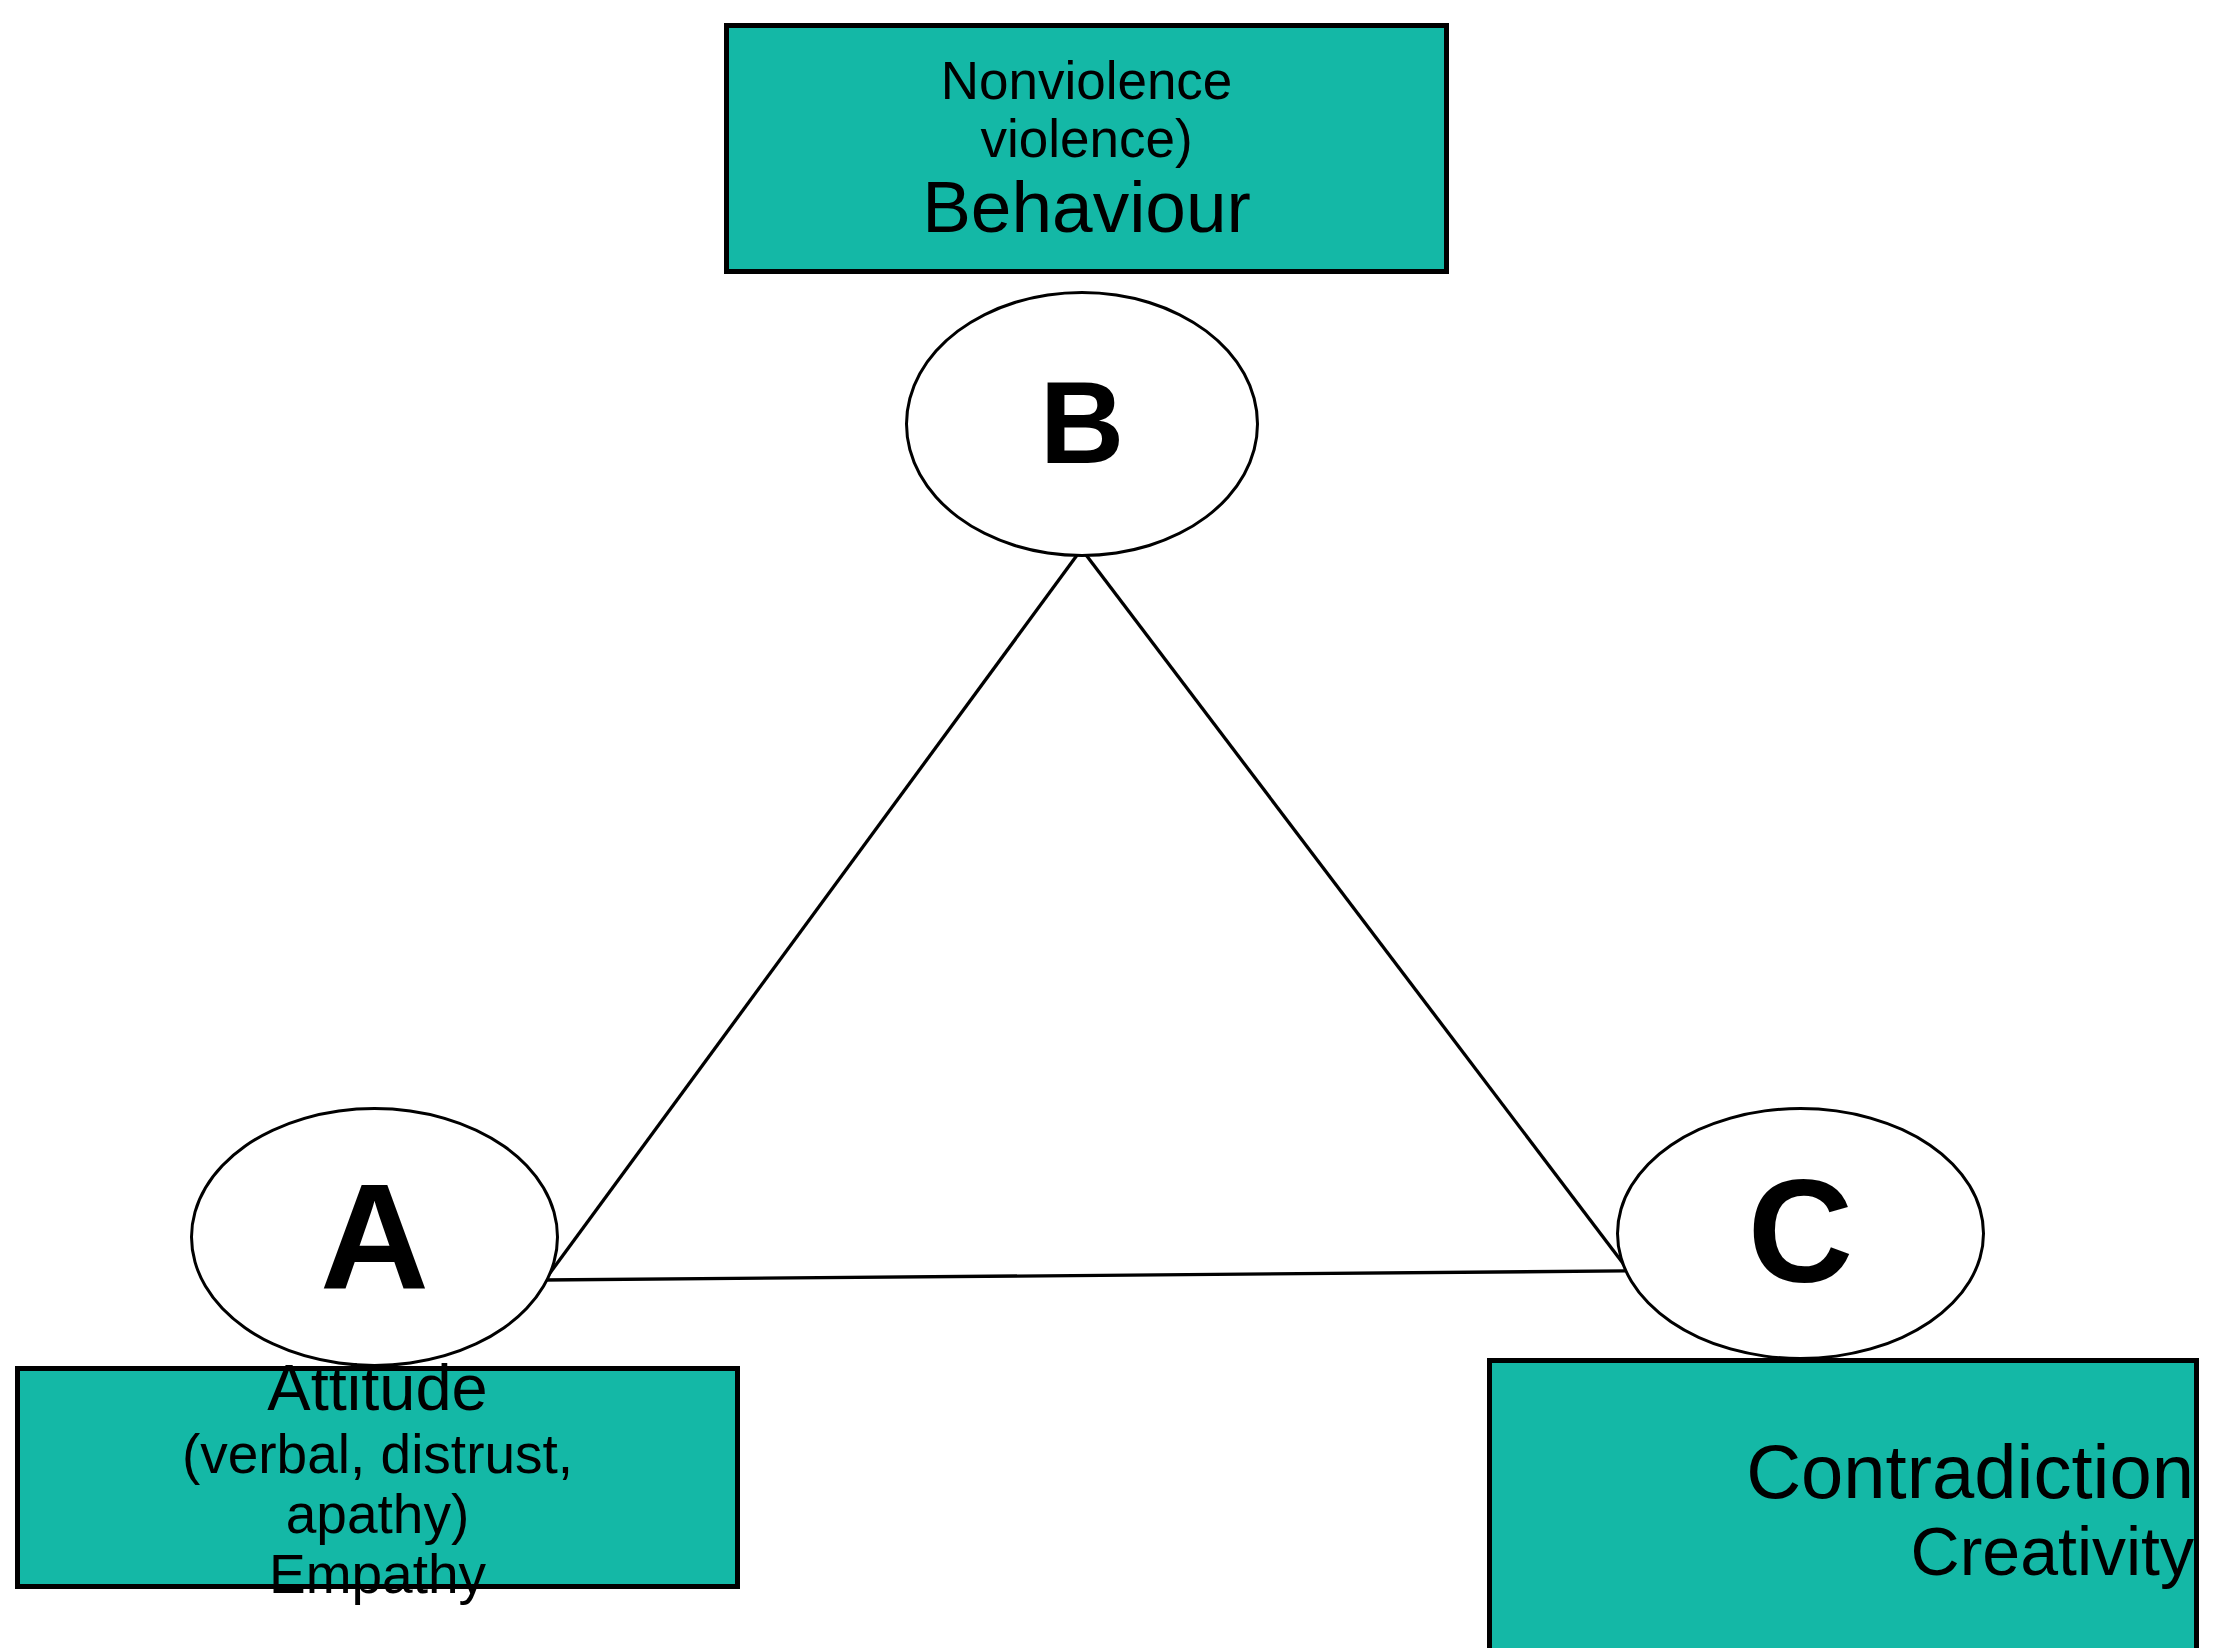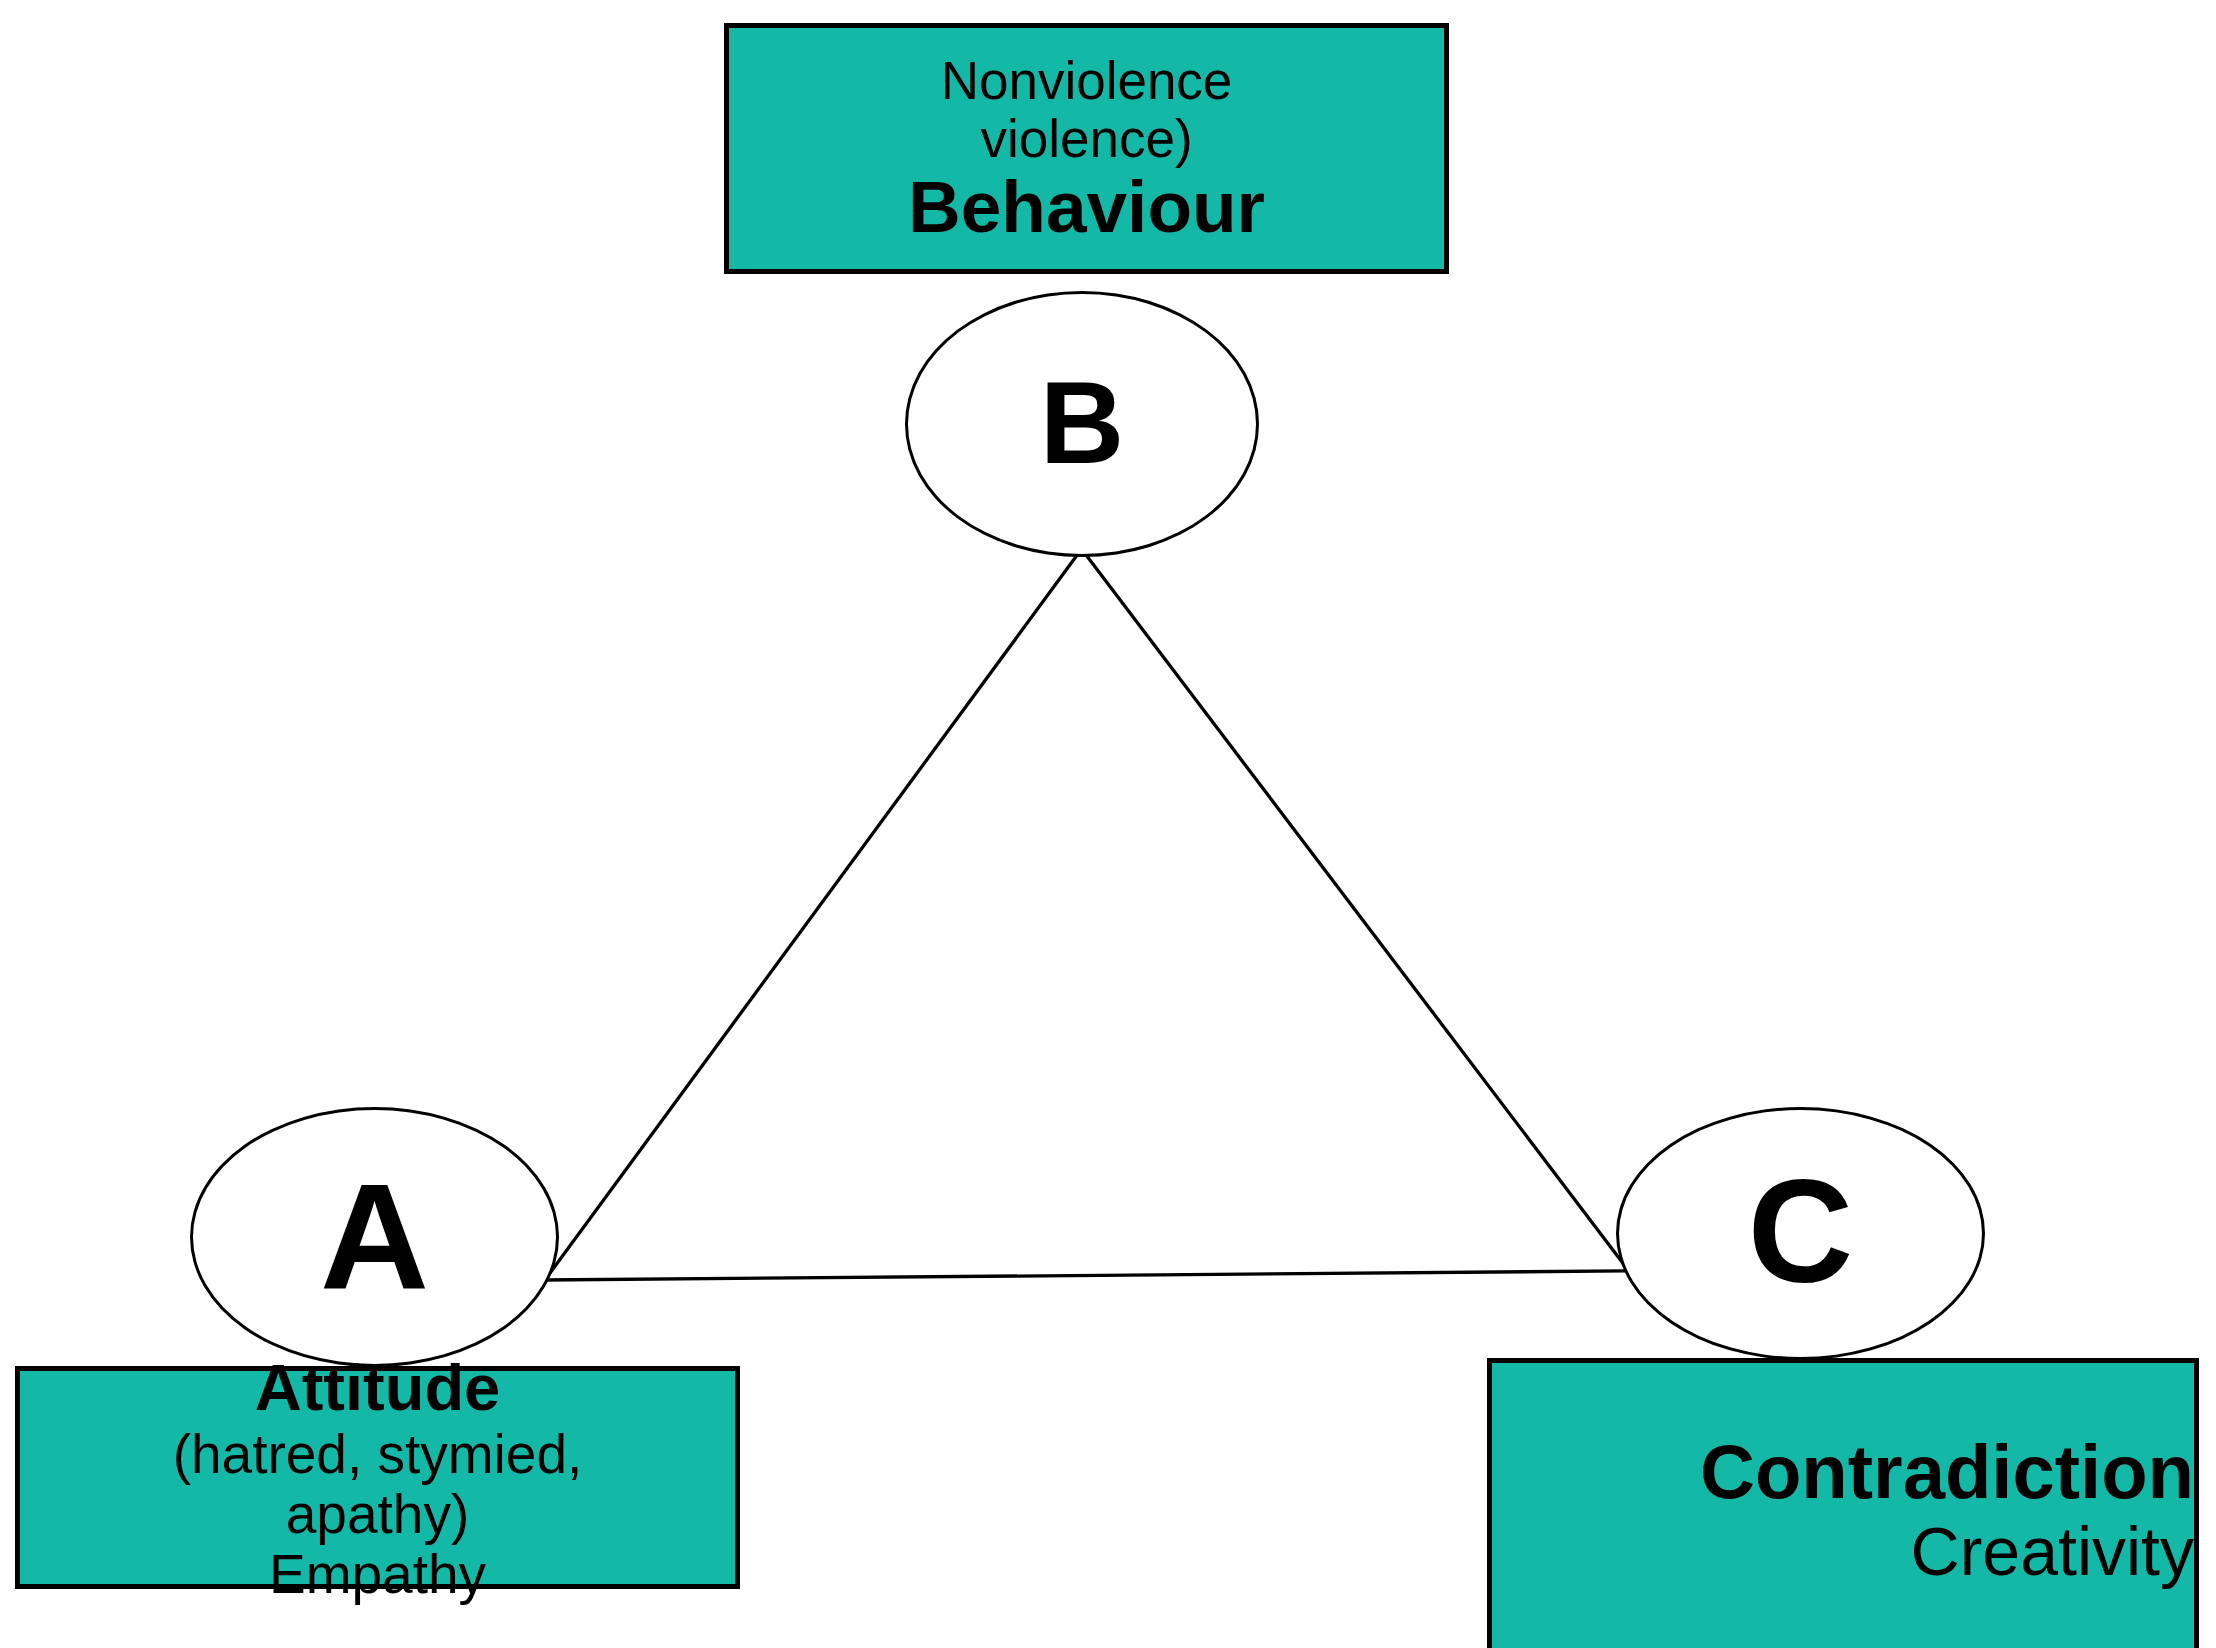--- a/index.html
+++ b/index.html
@@ -54,21 +54,21 @@
     border: 5px solid #000000;
     box-sizing: border-box;
     display: flex;
     flex-direction: column;
     align-items: center;
     justify-content: center;
     text-align: center;
     z-index: 4;
   }
   .box-line  { display: block; white-space: nowrap; }
-  .box-title { display: block; white-space: nowrap; font-weight: bold; }
+  .box-title { display: block; white-space: nowrap; font-weight: normal; }
 
   #box-behaviour { left: 724px; top: 23px; width: 725px; height: 251px; }
   #box-behaviour .box-line  { font-size: 53px; line-height: 58px; }
   #box-behaviour .box-title { font-size: 73px; line-height: 78px; }
 
   #box-attitude { left: 15px; top: 1366px; width: 725px; height: 223px; }
   #box-attitude .box-title { font-size: 65px; line-height: 73px; }
   #box-attitude .box-line  { font-size: 55px; line-height: 60px; }
 
   #box-contradiction { left: 1487px; top: 1358px; width: 712px; height: 301px; align-items: flex-end; }
@@ -99,21 +99,21 @@
   </div>
 
   <div class="label-box" id="box-behaviour">
     <span class="box-line">Nonviolence</span>
     <span class="box-line">violence)</span>
     <span class="box-title">Behaviour</span>
   </div>
 
   <div class="label-box" id="box-attitude">
     <span class="box-title">Attitude</span>
-    <span class="box-line">(hatred, stymied,</span>
+    <span class="box-line">(verbal, distrust,</span>
     <span class="box-line">apathy)</span>
     <span class="box-line">Empathy</span>
   </div>
 
   <div class="label-box" id="box-contradiction">
     <span class="box-title">Contradiction</span>
     <span class="box-line">Creativity</span>
   </div>
 
 </div>

